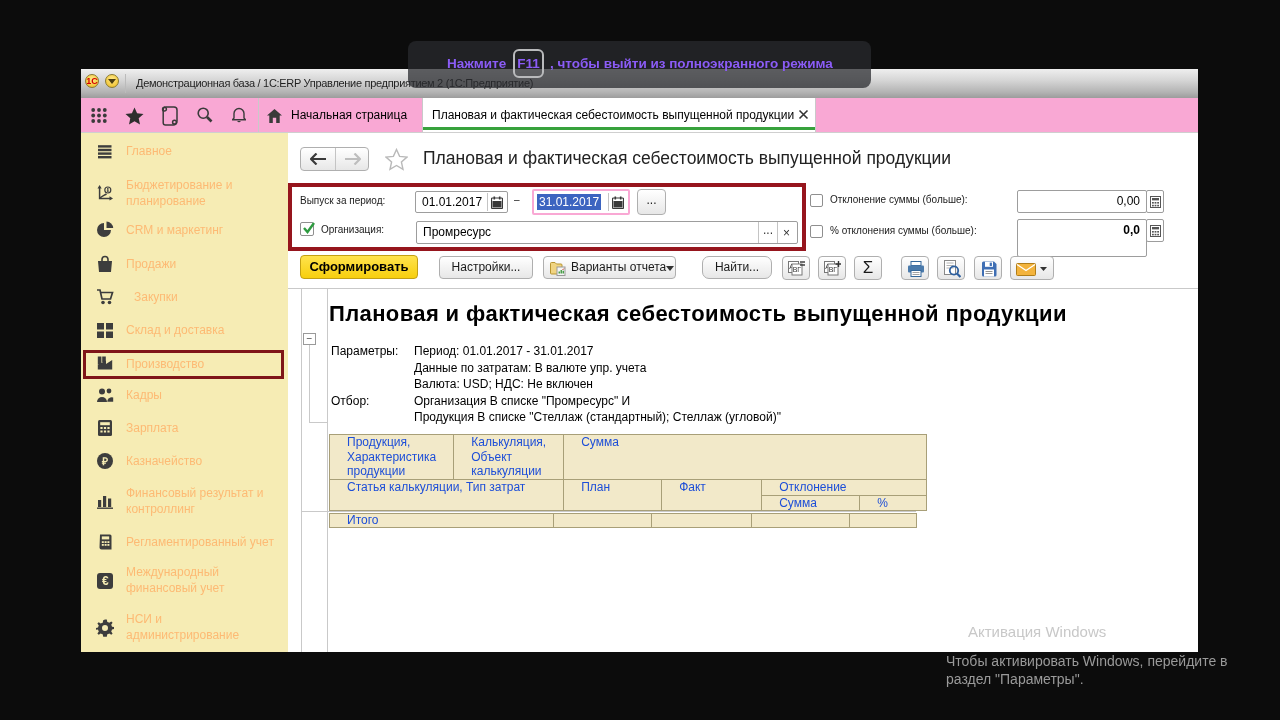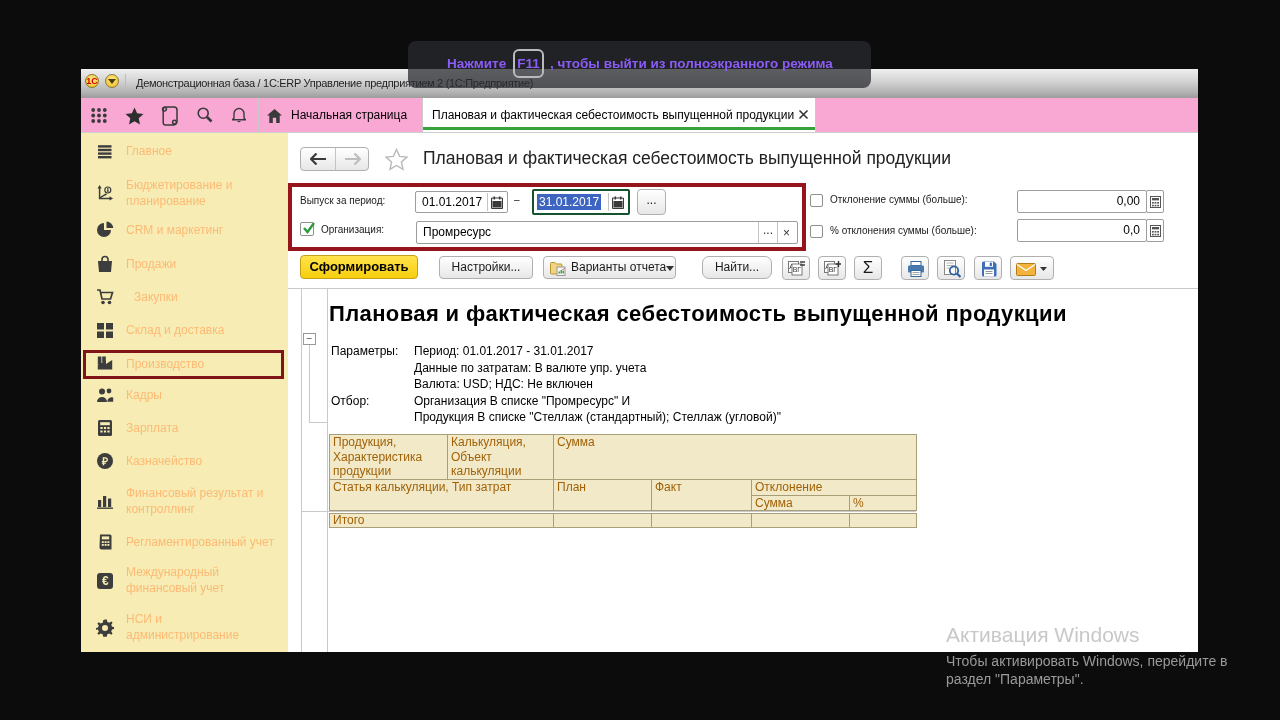--- a/index.html
+++ b/index.html
@@ -27,24 +27,24 @@
 
   .flabel { position:absolute; font-size:10px; color:#1a1a1a; white-space:nowrap; }
   .field { position:absolute; background:#fff; border:1px solid #9d9d9d; border-radius:2px; font-size:12px; color:#000; }
   .btn { position:absolute; background:linear-gradient(#ffffff,#e7e7e7); border:1px solid #afafaf; border-radius:4px;
          font-size:12px; color:#1a1a1a; text-align:center; }
   .cb { position:absolute; width:14px; height:14px; background:#fff; border:1px solid #8f8f8f; border-radius:2px; }
   .gline { position:absolute; background:#c9c9c9; }
   .param { position:absolute; font-size:12px; color:#000; white-space:nowrap; }
 
   table.rpt { position:absolute; border-collapse:collapse; }
-  table.rpt td { background:#f2e9c9; border:1px solid #a89f78; font-size:12px; color:#a16207;
-      padding:0 3px; vertical-align:top; line-height:14.5px; }
-
-  #wm { position:absolute; left:946px; top:623px; font-size:21px; color:#c8c8c8; }
+  table.rpt td { background:#f2e9c9; border:1px solid #a89f78; font-size:12px; color:#1d4ed8;
+      padding:0 17px; vertical-align:top; line-height:14.5px; }
+
+  #wm { position:absolute; left:968px; top:623px; font-size:15px; color:#c8c8c8; }
   .wm2 { position:absolute; left:946px; font-size:14px; color:#9a9a9a; white-space:nowrap; }
 
   #bubble { left:408px; top:41px; width:463px; height:47px; background:rgba(40,42,46,0.74); border-radius:8px;
             color:#8b5cf6; font-size:13.5px; font-weight:bold; }
   #keycap { position:absolute; left:105px; top:8px; width:31px; height:29px; border:2px solid #b9babc; border-radius:6px; font-size:13.5px;
             text-align:center; line-height:26px; }
   svg { display:block; }
 </style>
 </head>
 <body>
@@ -274,21 +274,21 @@
   <svg class="abs" style="right:4px; top:4px;" width="12" height="13" viewBox="0 0 12 13">
       <g fill="#3a3a3a">
         <rect x="0.5" y="2" width="11" height="10.5" rx="1" fill="none" stroke="#3a3a3a" stroke-width="1.2"></rect>
         <rect x="2.5" y="0.5" width="1.6" height="3"></rect>
         <rect x="7.9" y="0.5" width="1.6" height="3"></rect>
         <rect x="1.5" y="5" width="9" height="6.5"></rect>
       </g>
     </svg>
 </div>
 <div class="flabel" style="left:514px; top:194px;">–</div>
-<div class="field" style="left:532px; top:189px; width:98px; height:26px; border:2px solid #14532d; line-height:22px;"><span style="background:#3c64c0; color:#fff; padding:1px 2px; margin-left:3px;">31.01.2017</span>
+<div class="field" style="left:532px; top:189px; width:98px; height:26px; border:2px solid #f9a8d4; line-height:22px;"><span style="background:#3c64c0; color:#fff; padding:1px 2px; margin-left:3px;">31.01.2017</span>
   <div class="abs" style="right:19px; top:2px; width:1px; height:18px; background:#c4c4c4;"></div>
   <svg class="abs" style="right:4px; top:5px;" width="12" height="13" viewBox="0 0 12 13">
       <g fill="#3a3a3a">
         <rect x="0.5" y="2" width="11" height="10.5" rx="1" fill="none" stroke="#3a3a3a" stroke-width="1.2"></rect>
         <rect x="2.5" y="0.5" width="1.6" height="3"></rect>
         <rect x="7.9" y="0.5" width="1.6" height="3"></rect>
         <rect x="1.5" y="5" width="9" height="6.5"></rect>
       </g>
     </svg>
 </div>
@@ -318,21 +318,21 @@
         <rect x="4.6" y="6" width="1.8" height="1.6"></rect>
         <rect x="7.2" y="6" width="1.8" height="1.6"></rect>
         <rect x="2" y="8.8" width="1.8" height="1.6"></rect>
         <rect x="4.6" y="8.8" width="1.8" height="1.6"></rect>
         <rect x="7.2" y="8.8" width="1.8" height="1.6"></rect>
       </g>
     </svg>
   </div>
 <div class="cb" style="left:810px; top:225px; width:13px; height:13px;"></div>
 <div class="flabel" style="left:830px; top:225px;">% отклонения суммы (больше):</div>
-<div class="field" style="left:1017px; top:219px; width:130px; height:23px; line-height:21px; text-align:right; padding-right:6px;">0,0</div>
+<div class="field" style="left:1017px; top:219px; width:130px; height:38px; line-height:21px; text-align:right; padding-right:6px;font-weight:bold;">0,0</div>
 <div class="field" style="left:1146px; top:219px; width:18px; height:23px;">
     <svg class="abs" style="left:3px; top:5px;" width="11" height="12" viewBox="0 0 11 12">
       <rect x="0.5" y="0.5" width="10" height="11" fill="none" stroke="#555" stroke-width="1"></rect>
       <rect x="2" y="2" width="7" height="2.4" fill="#555"></rect>
       <g fill="#555">
         <rect x="2" y="6" width="1.8" height="1.6"></rect>
         <rect x="4.6" y="6" width="1.8" height="1.6"></rect>
         <rect x="7.2" y="6" width="1.8" height="1.6"></rect>
         <rect x="2" y="8.8" width="1.8" height="1.6"></rect>
         <rect x="4.6" y="8.8" width="1.8" height="1.6"></rect>

